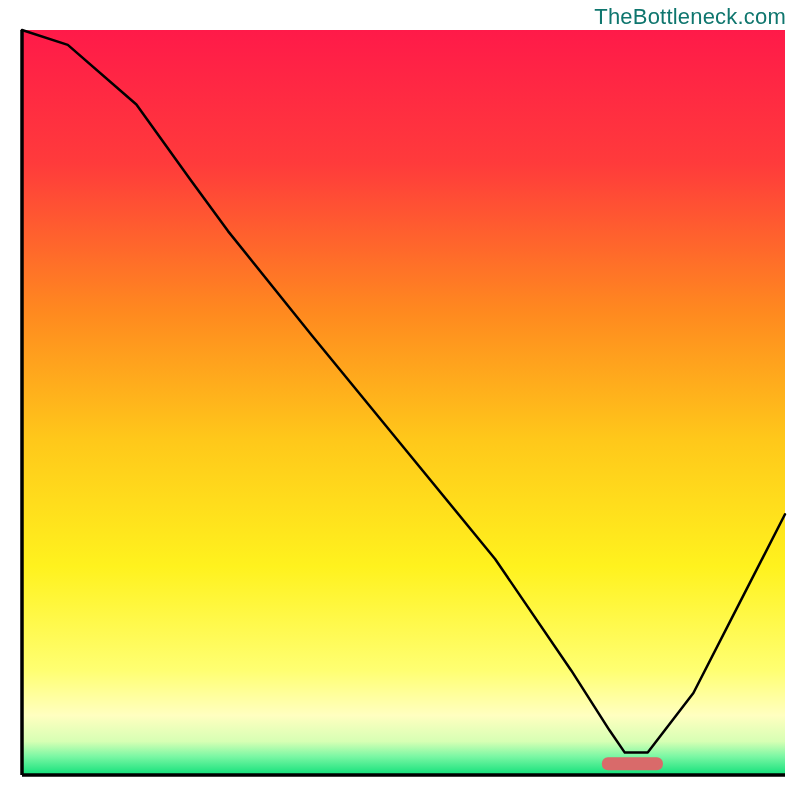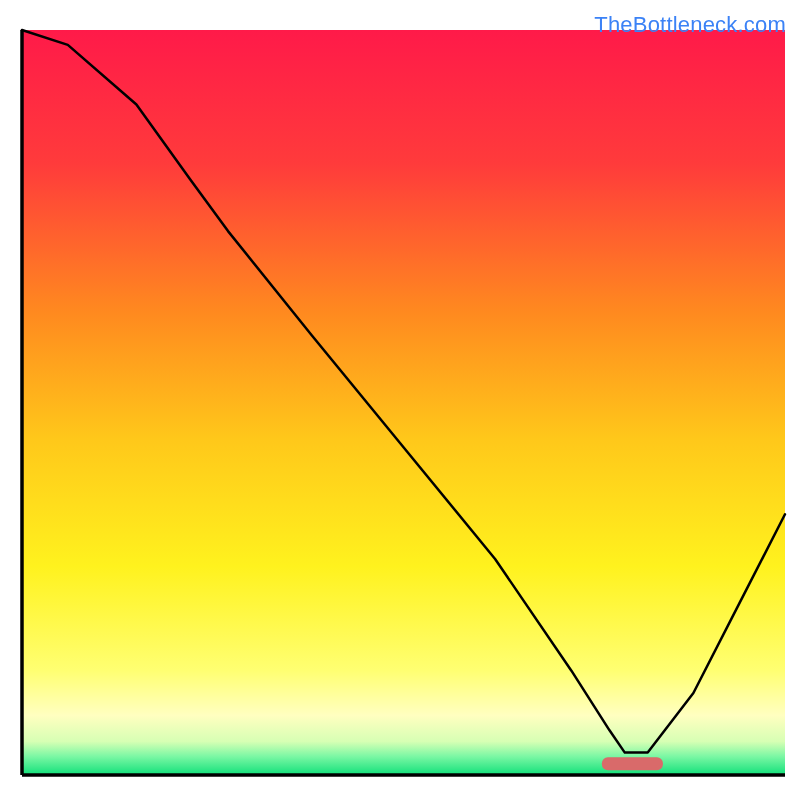--- a/index.html
+++ b/index.html
@@ -10,24 +10,24 @@
     background: #ffffff;
     font-family: Arial, Helvetica, sans-serif;
   }
   .chart-container {
     position: relative;
     width: 800px;
     height: 800px;
   }
   .watermark {
     position: absolute;
-    top: 12px;
+    top: 4px;
     right: 14px;
     font-size: 22px;
-    color: #3b82f6;
+    color: #0f766e;
     font-weight: 500;
     letter-spacing: 0.2px;
     z-index: 10;
   }
   svg.chart {
     position: absolute;
     top: 0;
     left: 0;
   }
 </style>

